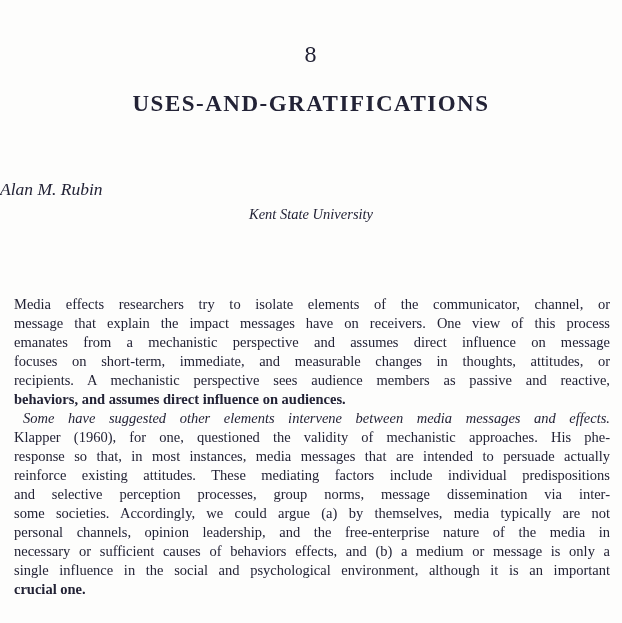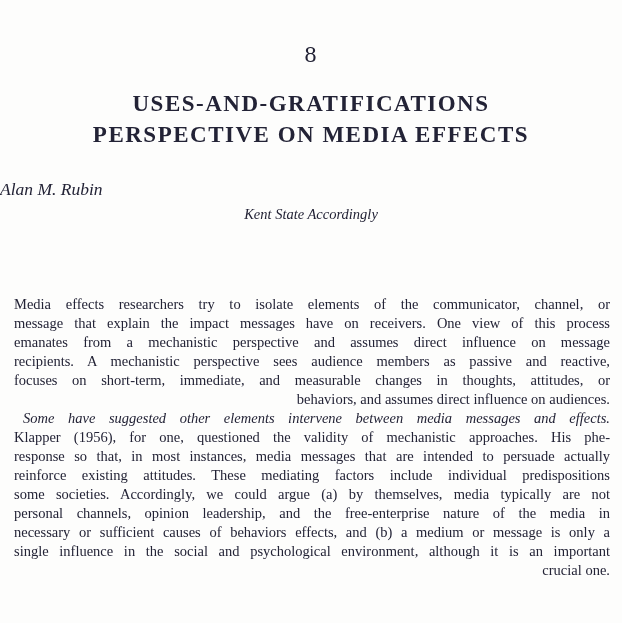--- a/index.html
+++ b/index.html
@@ -74,60 +74,61 @@
     margin: 0;
   }
   .line {
     text-align: justify;
     text-align-last: justify;
     white-space: normal;
     height: 19px;
     overflow: hidden;
   }
   .line.last-line {
-    text-align: right;
+    text-align: left;
     text-align-last: auto;
+    font-weight: bold;
   }
   .line.indent {
     text-indent: 9px;
     font-style: italic;
   }
 </style>
 </head>
 <body>
 
 <div class="page">
 
   <div class="chapter-number">8</div>
 
   <h1 class="chapter-title">
     <span>USES-AND-GRATIFICATIONS</span><br>
-    <span>PERSPECTIVE ON MEDIA EFFECTS</span>
   </h1>
 
   <div class="author-name">Alan M. Rubin</div>
 
-  <div class="author-affiliation">Kent State Accordingly</div>
+  <div class="author-affiliation">Kent State University</div>
 
   <div class="body-text">
 
     <div class="para">
       <div class="line">Media effects researchers try to isolate elements of the communicator, channel, or</div>
       <div class="line">message that explain the impact messages have on receivers. One view of this process</div>
       <div class="line">emanates from a mechanistic perspective and assumes direct influence on message</div>
+      <div class="line">focuses on short-term, immediate, and measurable changes in thoughts, attitudes, or</div>
       <div class="line">recipients. A mechanistic perspective sees audience members as passive and reactive,</div>
-      <div class="line">focuses on short-term, immediate, and measurable changes in thoughts, attitudes, or</div>
       <div class="line last-line">behaviors, and assumes direct influence on audiences.</div>
     </div>
 
     <div class="para">
       <div class="line indent">Some have suggested other elements intervene between media messages and effects.</div>
-      <div class="line">Klapper (1956), for one, questioned the validity of mechanistic approaches. His phe-</div>
+      <div class="line">Klapper (1960), for one, questioned the validity of mechanistic approaches. His phe-</div>
       <div class="line">response so that, in most instances, media messages that are intended to persuade actually</div>
       <div class="line">reinforce existing attitudes. These mediating factors include individual predispositions</div>
+      <div class="line">and selective perception processes, group norms, message dissemination via inter-</div>
       <div class="line">some societies. Accordingly, we could argue (a) by themselves, media typically are not</div>
       <div class="line">personal channels, opinion leadership, and the free-enterprise nature of the media in</div>
       <div class="line">necessary or sufficient causes of behaviors effects, and (b) a medium or message is only a</div>
       <div class="line">single influence in the social and psychological environment, although it is an important</div>
       <div class="line last-line">crucial one.</div>
     </div>
 
   </div>
 
 </div>

